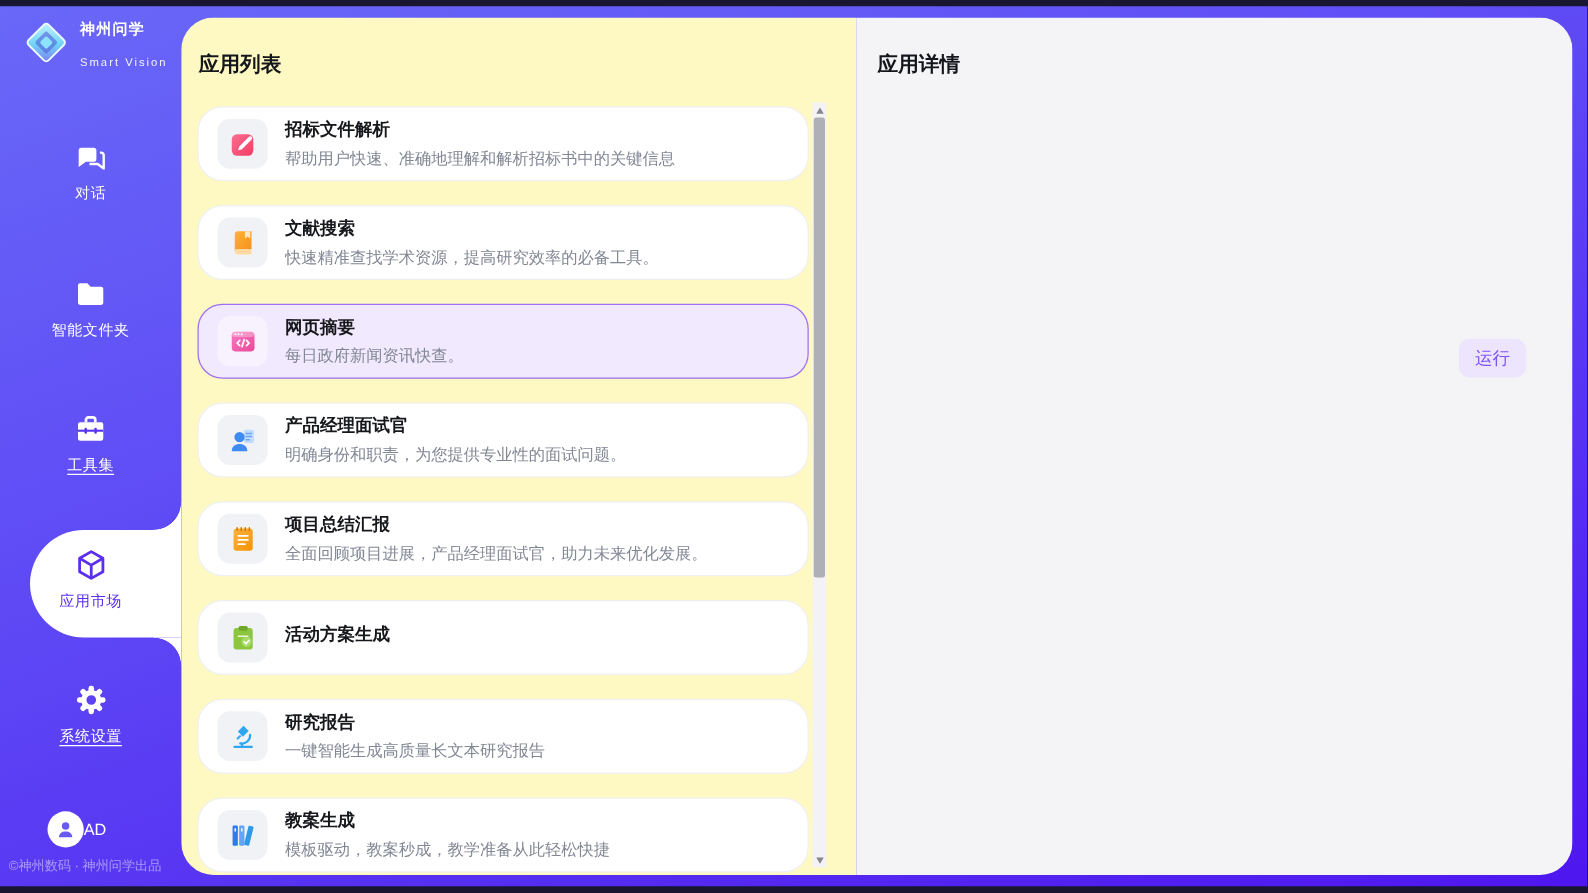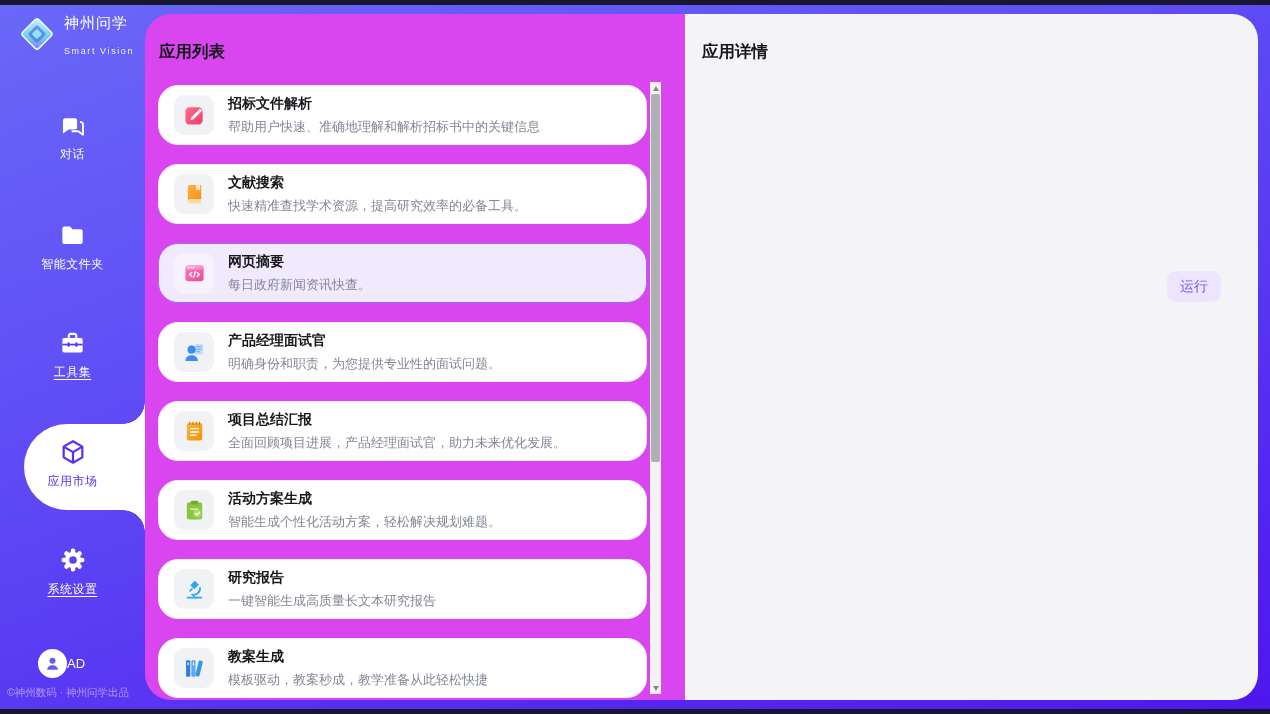--- a/index.html
+++ b/index.html
@@ -11,21 +11,21 @@
   }
   
   .purple-bg{position:absolute;left:0;top:5px;right:0;bottom:5px;
     background:linear-gradient(160deg,#6968F8 0%,#5E49F5 42%,#4E16EF 100%);}
   .edge{position:absolute;left:0;right:0;height:5px;background:#191631}
   .edge.top{top:0}.edge.bottom{bottom:0}
 
   
   .logo{position:absolute;left:18px;top:15px;display:flex;align-items:center;gap:8px;z-index:5}
   .logo-text{color:#fff;line-height:1.05}
-  .logo-name{font-size:15px;font-weight:normal;letter-spacing:1px}
+  .logo-name{font-size:12px;font-weight:bold;letter-spacing:1px}
   .logo-sub{font-size:9px;letter-spacing:1.6px;opacity:.92;margin-top:16px}
 
   .nav-item{position:absolute;left:0;width:145px;display:flex;flex-direction:column;
     align-items:center;gap:7px;color:#fff;z-index:6;cursor:pointer}
   .nav-item .icon{display:flex;align-items:center;justify-content:center}
   .nav-label{font-size:12px;letter-spacing:.5px}
   .nav-label.u{text-decoration:underline;text-underline-offset:3px}
   .nav-item.active{color:#5B2EF0}
 
   .active-bubble{position:absolute;left:24px;top:424px;width:121px;height:86px;
@@ -38,21 +38,21 @@
   .user-row{position:absolute;left:38px;top:649px;display:flex;align-items:center;z-index:5}
   .avatar{width:29px;height:29px;border-radius:50%;background:#fff;display:flex;
     align-items:center;justify-content:center}
   .user-name{color:#fff;font-size:13px}
   .side-footer{position:absolute;left:7px;top:686px;font-size:10.5px;color:rgba(255,255,255,.48);
     z-index:5;white-space:nowrap}
 
   
   .main{position:absolute;left:145px;top:14px;width:1113px;height:686px;border-radius:26px;
     overflow:hidden;display:flex;z-index:3}
-  .list-panel{width:540px;background:#d946ef;position:relative;flex:none}
+  .list-panel{width:540px;background:#fef9c3;position:relative;flex:none}
   .detail-panel{flex:1;background:#F4F4F7;position:relative}
   .panel-title{position:absolute;font-size:16.5px;font-weight:bold;color:#14161B}
   .list-panel .panel-title{left:14px;top:27px}
   .detail-panel .panel-title{left:17px;top:27px}
 
   
   .cards{position:absolute;left:13px;top:71px;width:489px}
   .card{box-sizing:border-box;height:60px;border:1px solid #F0F0F4;border-radius:20px;
     background:#fff;display:flex;align-items:center;gap:14px;padding:0 15px;
     margin-bottom:19px;cursor:pointer}
@@ -294,21 +294,20 @@
             <svg width="23" height="23" viewBox="0 0 24 24">
               <rect x="4" y="3.5" width="16" height="18" rx="2.5" fill="#8CC63F"></rect>
               <rect x="8.2" y="1.8" width="7.6" height="4" rx="1.4" fill="#6FA82B"></rect>
               <path d="M8 10.5h8" stroke="#fff" stroke-width="1.3" stroke-linecap="round" opacity=".85"></path>
               <circle cx="14.9" cy="15.2" r="4.3" fill="#A8DB66"></circle>
               <path d="M12.9 15.2l1.5 1.5 2.6-2.8" stroke="#fff" stroke-width="1.5" fill="none" stroke-linecap="round" stroke-linejoin="round"></path>
             </svg>
           </span>
           <div class="card-text">
        <div class="card-title">活动方案生成</div>
-       <div class="card-desc">智能生成个性化活动方案，轻松解决规划难题。</div>
      </div>
         </div>
         <div class="card">
           <span class="tile">
             <svg width="23" height="23" viewBox="0 0 24 24" fill="none">
               <path d="M12.4 2.8l4.2 4.2-4.8 4.8-4.2-4.2z" fill="#2FA7F0"></path>
               <path d="M9.4 11.4l-2 2" stroke="#2FA7F0" stroke-width="1.7" stroke-linecap="round"></path>
               <path d="M17.8 10.2a6.8 6.8 0 0 1-8.3 7.2" stroke="#2FA7F0" stroke-width="1.8" stroke-linecap="round"></path>
               <path d="M4.8 20.4h14.4" stroke="#2FA7F0" stroke-width="1.9" stroke-linecap="round"></path>
               <path d="M10.5 17.4l1.2 3h2.8" stroke="#2FA7F0" stroke-width="1.6" stroke-linecap="round" stroke-linejoin="round"></path>

